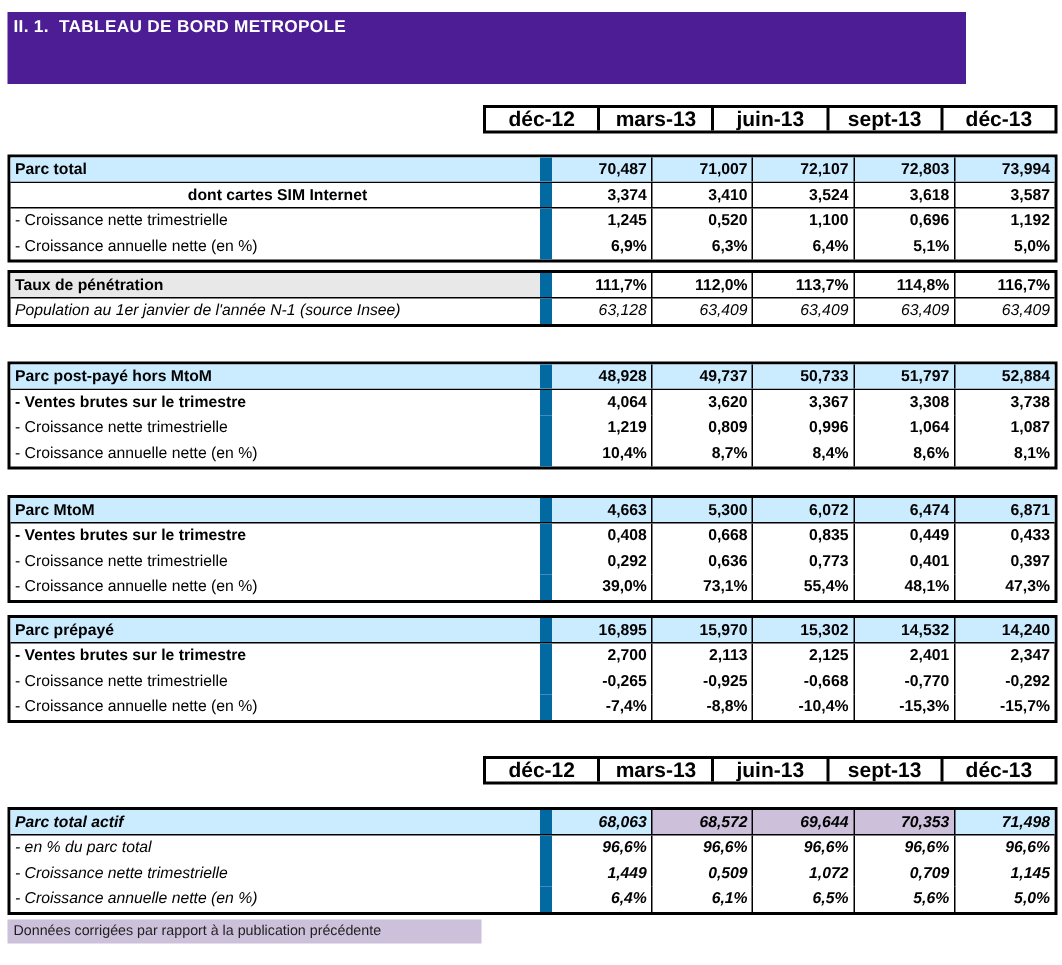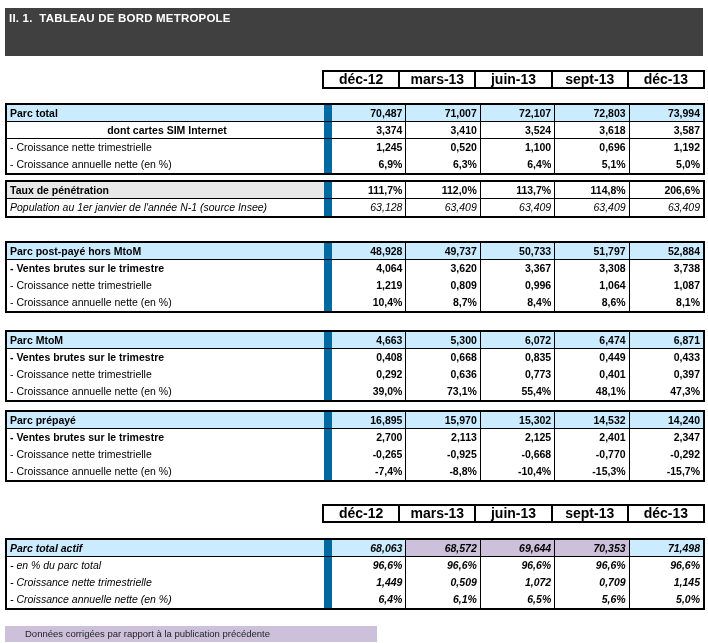--- a/index.html
+++ b/index.html
@@ -1,22 +1,22 @@
 <!DOCTYPE html>
 <html><head>
 <meta charset="utf-8">
 <style>
   html,body{margin:0;padding:0;}
   body{
     width:708px;height:643px;position:relative;background:#ffffff;
     font-family:"Liberation Sans","DejaVu Sans",sans-serif;color:#000;
   }
   .titleblock{
-    position:absolute;left:5px;top:8px;width:698px;height:48px;
-    background:#404040;box-sizing:border-box;padding:4px 0 0 4px;
+    position:absolute;left:5px;top:8px;width:639px;height:48px;
+    background:#4c1d95;box-sizing:border-box;padding:4px 0 0 4px;
   }
   .title{color:#fff;font-weight:bold;font-size:11.5px;letter-spacing:.2px;white-space:pre;}
   .subtitle{color:#fff;font-weight:bold;font-size:9.5px;margin-top:9px;}
   .colhead{
     position:absolute;left:322px;width:383px;height:19px;display:flex;
     border:2px solid #000;box-sizing:border-box;background:#fff;
   }
   .hcell{
     flex:1;text-align:center;font-weight:bold;font-size:14px;line-height:14px;
     border-left:2px solid #000;box-sizing:border-box;overflow:hidden;
@@ -25,36 +25,36 @@
   .section{
     position:absolute;left:5px;width:700px;border:2px solid #000;
     box-sizing:border-box;background:#fff;
   }
   .trow{display:flex;height:17px;box-sizing:border-box;}
   .trow.rule{border-bottom:1px solid #000;}
   .cell{
     box-sizing:border-box;font-size:10.5px;line-height:16px;
     overflow:hidden;white-space:nowrap;
   }
-  .label{width:317px;padding-left:3px;}
+  .label{width:353px;padding-left:3px;}
   .val{flex:1;text-align:right;padding-right:3px;border-left:1px solid #000;font-weight:bold;}
   .val:nth-child(2){border-left:8px solid #0369a1;}
   .k-head .label,.k-head .val{background:#cbebff;}
   .k-head .label{font-weight:bold;}
   .k-headgray .label{background:#e8e8e8;font-weight:bold;}
   .k-bold .label{font-weight:bold;}
   .k-ital .label,.k-ital .val{font-style:italic;font-weight:normal;}
   .k-headmix .label{background:#cbebff;font-weight:bold;}
   .k-headmix .val{background:#cbebff;}
   .k-headmix .val.lav{background:#ccc0da;}
   .indent{text-align:center;}
   .footnote{
-    position:absolute;left:5px;top:613px;width:372px;height:16px;
-    background:#ccc0da;font-size:9.5px;line-height:16px;padding-left:20px;
-    box-sizing:border-box;color:#1f1f1f;overflow:hidden;white-space:nowrap;margin-top:13px;
+    position:absolute;left:5px;top:613px;width:316px;height:16px;
+    background:#ccc0da;font-size:9.5px;line-height:16px;padding-left:4px;
+    box-sizing:border-box;color:#1f1f1f;overflow:hidden;white-space:nowrap;
   }
 </style>
 </head>
 <body>
 
 <div class="titleblock">
   <div class="title">II. 1.  TABLEAU DE BORD METROPOLE</div>
 </div>
 
 <div class="colhead" style="top:70px;">
@@ -99,21 +99,21 @@
       <div class="cell val">5,0%</div>
     </div>
   </div>
 <div class="section" style="top:180px;">
     <div class="trow k-headgray rule">
       <div class="cell label">Taux de pénétration</div>
       <div class="cell val">111,7%</div>
       <div class="cell val">112,0%</div>
       <div class="cell val">113,7%</div>
       <div class="cell val">114,8%</div>
-      <div class="cell val">206,6%</div>
+      <div class="cell val">116,7%</div>
     </div>
     <div class="trow k-ital">
       <div class="cell label">Population au 1er janvier de l'année N-1 (source Insee)</div>
       <div class="cell val">63,128</div>
       <div class="cell val">63,409</div>
       <div class="cell val">63,409</div>
       <div class="cell val">63,409</div>
       <div class="cell val">63,409</div>
     </div>
   </div>

